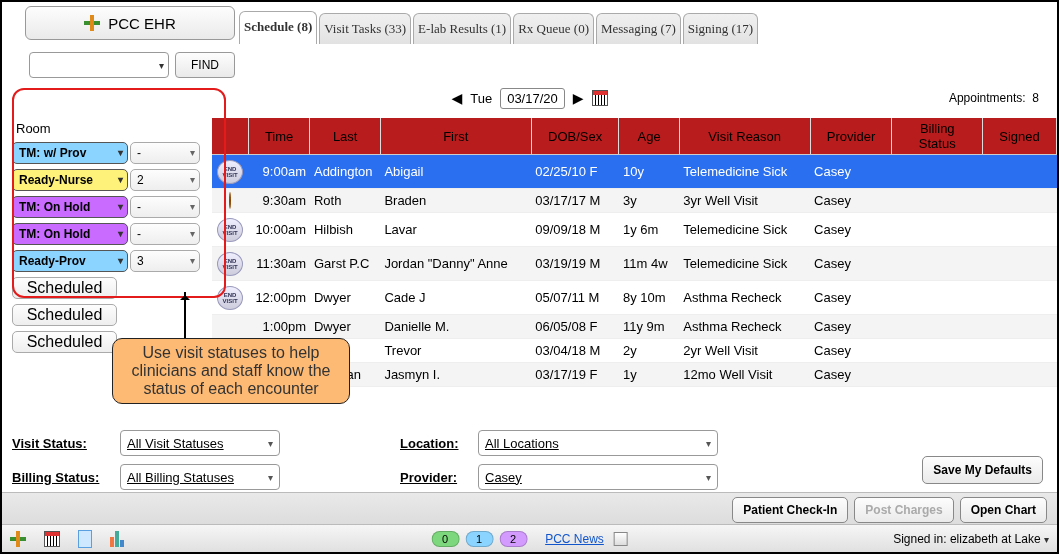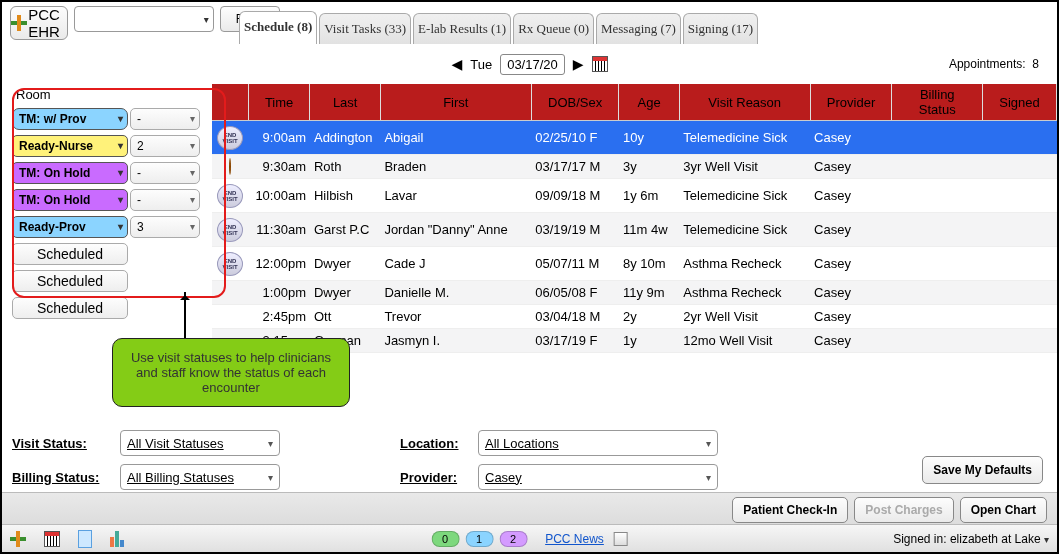--- a/index.html
+++ b/index.html
@@ -16,23 +16,23 @@
   }
   .topbar {
     display: flex;
     align-items: flex-start;
     gap: 4px;
     padding: 4px 0 0 8px;
   }
   .app-badge {
     width: 225px;
     display: flex;
-    flex-direction: row;
-    gap: 6px;
-    align-items: flex-start;
+    flex-direction: column;
+    gap: 12px;
+    align-items: flex-end;
   }
   .app-title-btn {
     width: 210px;
     height: 34px;
     border: 1px solid #999;
     border-radius: 6px;
     background: linear-gradient(#fdfdfd, #eaeaea);
     display: flex;
     align-items: center;
     justify-content: center;
@@ -119,23 +119,23 @@
   }
   .status-pill .chev { position:absolute; right:4px; font-size:10px; color:#333; }
   .room-pill {
     width: 70px; height: 22px; border:1px solid #aaa;
     border-radius:5px; background: linear-gradient(#fdfdfd,#eee);
     display:flex; align-items:center; padding: 0 6px; font-size:12px;
     position: relative;
   }
   .room-pill .chev { position:absolute; right:4px; font-size:10px; color:#666; }
   .sched-pill {
-    width: 116px; height:22px; border:1px solid #aaa; border-radius:5px;
+    width: 105px; height:22px; border:1px solid #aaa; border-radius:5px;
     background: linear-gradient(#fdfdfd,#eee);
-    display:flex; align-items:center; justify-content:center; font-size:14px;
+    display:flex; align-items:center; justify-content:center; font-size:16px;
   }
   .main-col { flex: 1; overflow: hidden; padding-top:4px; }
   table.sched { border-collapse: collapse; width: 100%; font-size: 13px; }
   table.sched th { text-align:center; font-weight:normal; padding:3px 16px;
     border-bottom:1px solid #ccc; background:#b91c1c; color:#000;
     border-right: 1px solid #ddd;
   }
   table.sched td { padding: 4px 4px; border-bottom:1px solid #eee; }
   table.sched tr.alt td { background:#f4f4f5; }
   table.sched tr.sel td { background:#2a6ff0; color:#fff; }
@@ -145,23 +145,23 @@
     width:26px; height:24px; border-radius:50%;
     background:linear-gradient(#eef,#ccd); border:1px solid #99b;
     font-size:6px; font-weight:bold; line-height:6px; color:#335;
   }
   .orange-ball { width:20px; height:20px; border-radius:50%;
     background: radial-gradient(circle at 6px 6px, #ffdb8a, #e78b1a 60%, #a65400);
     border:1px solid #8a4600;
   }
   .callout {
     position:absolute; left:110px; top:336px;
-    width:238px; padding:11px 12px;
-    background:#84cc16; border:1.5px solid #222; border-radius:10px;
-    text-align:center; font-size:13px; color:#333;
+    width:238px; padding:5px 12px;
+    background:#fdba74; border:1.5px solid #222; border-radius:10px;
+    text-align:center; font-size:16px; color:#333;
   }
   .callout-arrow {
     position:absolute; left:182px; top:290px;
     width:2px; height:48px; background:#000;
   }
   .callout-arrow::before {
     content:''; position:absolute; top:-2px; left:-4px;
     border:5px solid transparent; border-bottom-color:#000;
   }
   .filters {
@@ -254,21 +254,21 @@
     <span>Appointments:</span>&nbsp;&nbsp;<span>8</span>
   </span>
 </div>
 
 <div class="content">
   <div class="left-col" id="left-col">
     <div class="lhdr">
       <div class="c2">Room</div>
     </div>
   <div class="lrow">
-        <div class="status-pill" style="background: rgb(139, 212, 255); border-radius: 7px;">
+        <div class="status-pill" style="background: rgb(139, 212, 255);">
           <span>TM: w/ Prov</span>
           <span class="chev">▾</span>
         </div>
         <div class="room-pill">
           <span>-</span>
           <span class="chev">▾</span>
         </div>
       </div>
       <div class="lrow">
         <div class="status-pill" style="background: rgb(255, 242, 122);">

